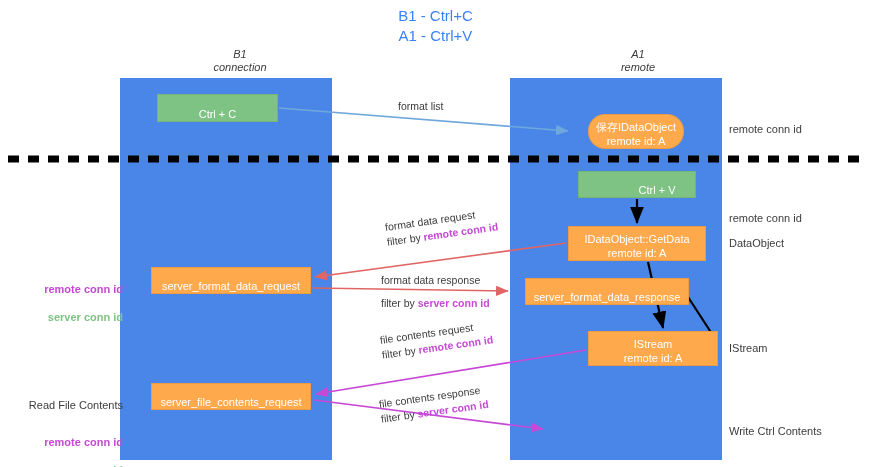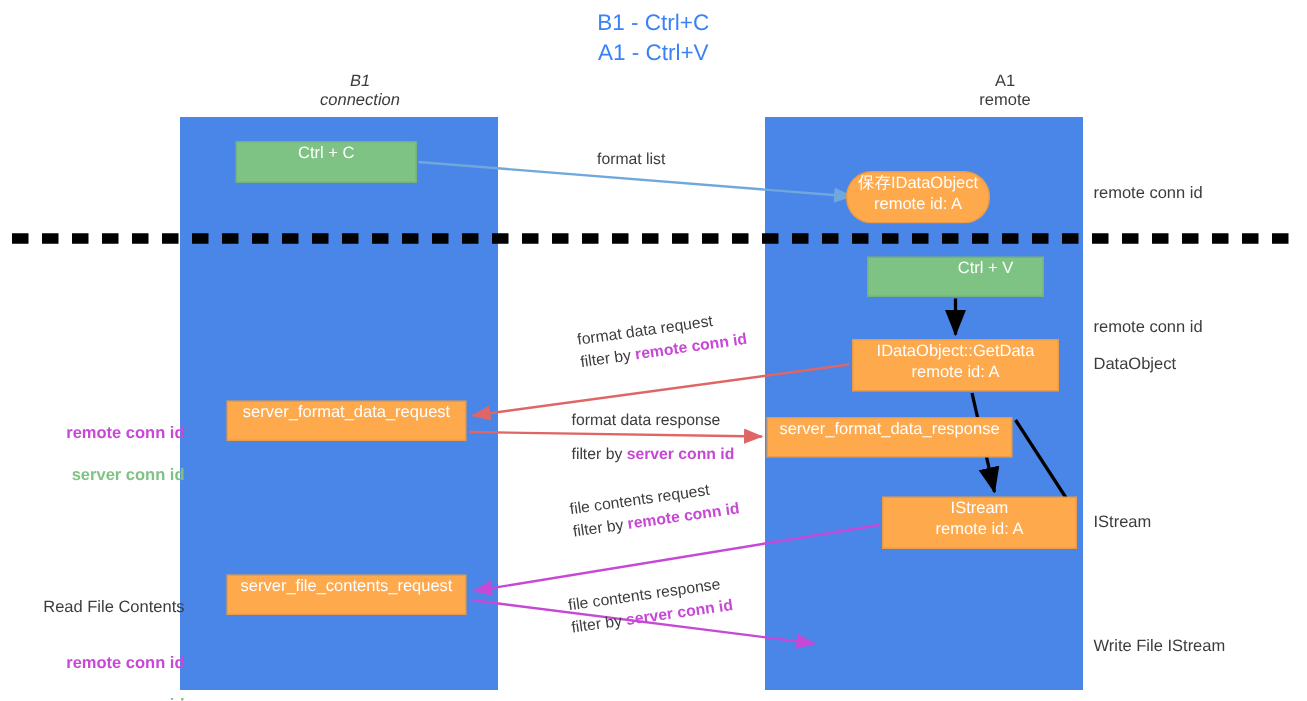--- a/index.html
+++ b/index.html
@@ -20,44 +20,44 @@
     font-size:15px;color:#3b82f6;line-height:20px;
     white-space:pre-line;
   }
 
   
   .col-cap{
     font-size:11px;color:#3c3c3c;text-align:center;line-height:13px;
     white-space:pre-line;
   }
   #cap-b1{left:150px;top:48px;width:180px;font-style:italic;}
-  #cap-a1{left:580px;top:48px;width:180px;}
+  #cap-a1{left:548px;top:48px;width:180px;font-style:italic;}
 
   
   .lane{background:#4a86e8;}
   #lane-b1{left:120px;top:78px;width:212px;height:382px;}
   #lane-a1{left:510px;top:78px;width:212px;height:382px;}
 
   
   .node{
     box-sizing:border-box;
-    display:flex;flex-direction:column;align-items:center;justify-content:flex-start;
+    display:flex;flex-direction:column;align-items:center;justify-content:flex-end;
     color:#ffffff;font-size:11px;line-height:14px;text-align:center;
     border:1px solid rgba(0,0,0,.08);
   }
   .green{background:#7ec384;}
   .orange{background:#ffa94d;}
   .node .l2{font-size:11px;}
 
   #n-ctrlc{left:157px;top:94px;width:121px;height:28px;}
-  #n-saveobj{left:564px;top:114px;width:96px;height:35px;border-radius:17px;}
+  #n-saveobj{left:588px;top:114px;width:96px;height:35px;border-radius:17px;}
   #n-ctrlv{left:578px;top:171px;width:118px;height:27px;padding-left:40px;}
   #n-getdata{left:568px;top:226px;width:138px;height:35px;}
   #n-sfdreq{left:151px;top:267px;width:160px;height:27px;}
-  #n-sfdresp{left:511px;top:278px;width:164px;height:27px;}
+  #n-sfdresp{left:525px;top:278px;width:164px;height:27px;}
   #n-istream{left:588px;top:331px;width:130px;height:35px;}
   #n-sfcreq{left:151px;top:383px;width:160px;height:27px;}
   #n-sfcresp{left:546px;top:417px;width:164px;height:27px;}
 
   
   .edge-lbl{font-size:10.5px;color:#3c3c3c;line-height:15px;white-space:nowrap;}
   .edge-lbl .hl-remote{color:#c748d6;font-weight:bold;}
   .edge-lbl .hl-server{color:#c748d6;font-weight:bold;}
   .rot{transform:rotate(-8deg);transform-origin:left top;}
 
@@ -200,15 +200,15 @@
   <div class="abs side" id="side-l-read">
     <div class="plain">Read File Contents</div>
     <div class="remote" style="margin-top:9px">remote conn id</div>
     <div class="server">server conn id</div>
   </div>
 
   <div class="abs side remote" id="side-r-1">remote conn id</div>
   <div class="abs side remote" id="side-r-2">remote conn id</div>
   <div class="abs side plain" id="side-r-do">DataObject</div>
   <div class="abs side plain" id="side-r-is">IStream</div>
-  <div class="abs side plain" id="side-r-wf">Write File IStream</div>
+  <div class="abs side plain" id="side-r-wf">Write Ctrl Contents</div>
 
 </div>
 
 </body></html>

